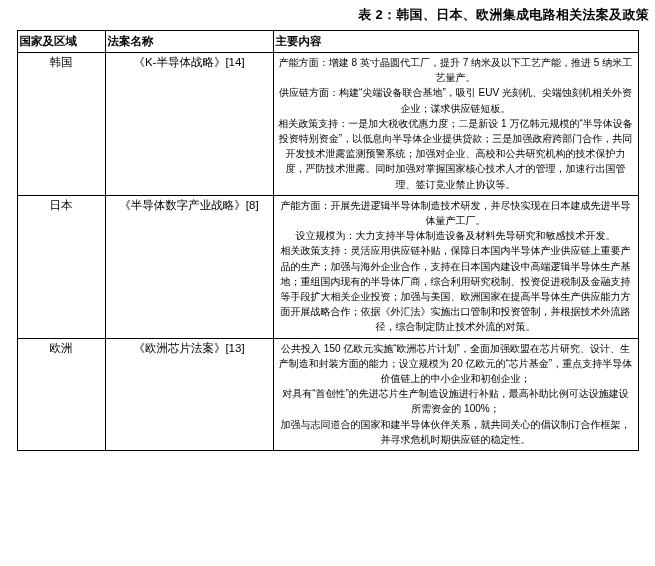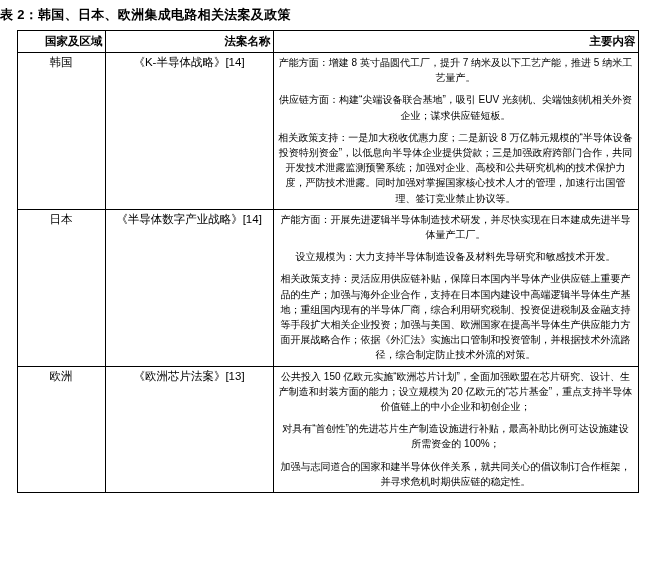--- a/index.html
+++ b/index.html
@@ -15,21 +15,21 @@
     overflow: hidden;
   }
   .page {
     width: 655px;
     height: 566px;
     position: relative;
     box-sizing: border-box;
     padding: 0;
   }
   .doc-title {
-    text-align: left;
+    text-align: right;
     font-size: 13px;
     font-weight: bold;
     font-family: "Liberation Sans", "DejaVu Sans", sans-serif;
     letter-spacing: 0.3px;
     margin: 7px 6px 7px 0;
     line-height: 16px;
   }
   table.main-table {
     border-collapse: collapse;
     margin: 0 auto;
@@ -37,21 +37,21 @@
     table-layout: fixed;
   }
   table.main-table th,
   table.main-table td {
     border: 1px solid #000000;
     vertical-align: top;
     padding: 2px 4px 3px 4px;
     text-align: center;
   }
   table.main-table thead th {
-    text-align: right;
+    text-align: left;
     font-weight: bold;
     font-size: 11.5px;
     font-family: "Liberation Sans", "DejaVu Sans", sans-serif;
     padding: 3px 2px 4px 2px;
     vertical-align: middle;
     line-height: 14px;
   }
   .col-region { width: 88px; }
   .col-law { width: 168px; }
   .col-content { width: auto; }
@@ -68,21 +68,21 @@
     font-size: 10px;
     line-height: 15.2px;
     text-align: justify;
     font-family: "Liberation Sans", "DejaVu Sans", sans-serif;
   }
   .para {
     margin: 0;
     text-indent: 0;
   }
   .para + .para {
-    margin-top: 7px;
+    margin-top: 0;
   }
 </style>
 </head>
 <body>
 
 <div class="page">
 
   <div class="doc-title">表 2：韩国、日本、欧洲集成电路相关法案及政策</div>
 
   <table class="main-table">
@@ -98,26 +98,26 @@
         <th>主要内容</th>
       </tr>
     </thead>
     <tbody>
       <tr>
         <td class="region-cell">韩国</td>
         <td class="law-cell">《K-半导体战略》[14]</td>
         <td class="content-cell">
           <p class="para">产能方面：增建 8 英寸晶圆代工厂，提升 7 纳米及以下工艺产能，推进 5 纳米工艺量产。</p>
           <p class="para">供应链方面：构建“尖端设备联合基地”，吸引 EUV 光刻机、尖端蚀刻机相关外资企业；谋求供应链短板。</p>
-          <p class="para">相关政策支持：一是加大税收优惠力度；二是新设 8 万亿韩元规模的“半导体设备投资特别资金”，以低息向半导体企业提供贷款；三是加强政府跨部门合作，共同开发技术泄露监测预警系统；加强对企业、高校和公共研究机构的技术保护力度，严防技术泄露。同时加强对掌握国家核心技术人才的管理，加速行出国管理、签订竞业禁止协议等。</p>
+          <p class="para">相关政策支持：一是加大税收优惠力度；二是新设 1 万亿韩元规模的“半导体设备投资特别资金”，以低息向半导体企业提供贷款；三是加强政府跨部门合作，共同开发技术泄露监测预警系统；加强对企业、高校和公共研究机构的技术保护力度，严防技术泄露。同时加强对掌握国家核心技术人才的管理，加速行出国管理、签订竞业禁止协议等。</p>
         </td>
       </tr>
       <tr>
         <td class="region-cell">日本</td>
-        <td class="law-cell">《半导体数字产业战略》[14]</td>
+        <td class="law-cell">《半导体数字产业战略》[8]</td>
         <td class="content-cell">
           <p class="para">产能方面：开展先进逻辑半导体制造技术研发，并尽快实现在日本建成先进半导体量产工厂。</p>
           <p class="para">设立规模为：大力支持半导体制造设备及材料先导研究和敏感技术开发。</p>
           <p class="para">相关政策支持：灵活应用供应链补贴，保障日本国内半导体产业供应链上重要产品的生产；加强与海外企业合作，支持在日本国内建设中高端逻辑半导体生产基地；重组国内现有的半导体厂商，综合利用研究税制、投资促进税制及金融支持等手段扩大相关企业投资；加强与美国、欧洲国家在提高半导体生产供应能力方面开展战略合作；依据《外汇法》实施出口管制和投资管制，并根据技术外流路径，综合制定防止技术外流的对策。</p>
         </td>
       </tr>
       <tr>
         <td class="region-cell">欧洲</td>
         <td class="law-cell">《欧洲芯片法案》[13]</td>
         <td class="content-cell">

